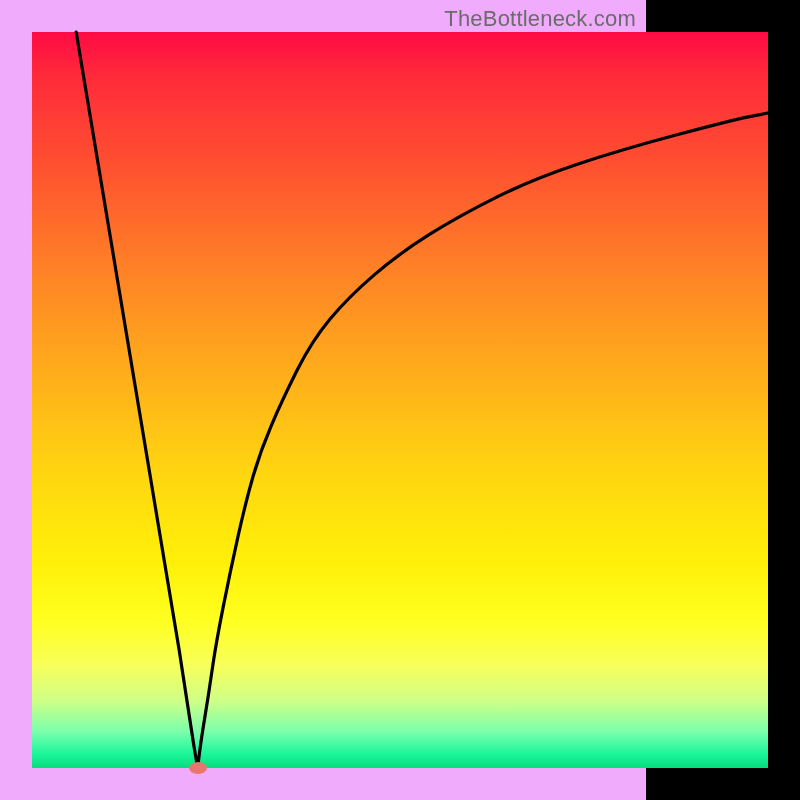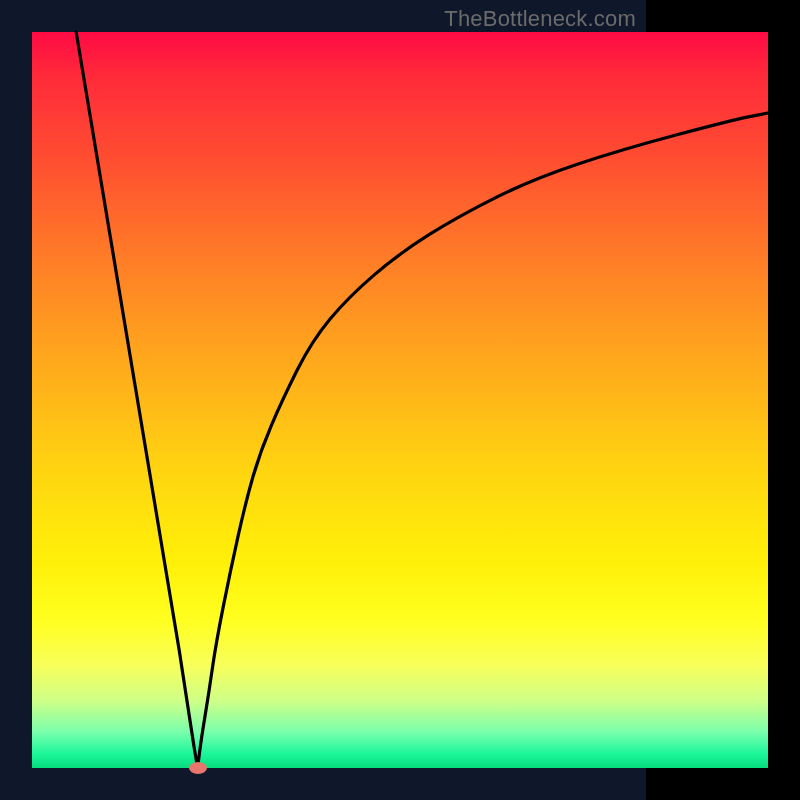--- a/index.html
+++ b/index.html
@@ -10,21 +10,21 @@
     background: #000;
     overflow: hidden;
     font-family: Arial, Helvetica, sans-serif;
   }
   .frame {
     position: absolute;
     top: 0;
     left: 0;
     width: 646px;
     height: 800px;
-    background: #0f172a;
+    background: #f0abfc;
   }
   .plot-area {
     position: absolute;
     left: 32px;
     top: 32px;
     width: 736px;
     height: 736px;
     background: linear-gradient(to bottom,
       #ff0b44 0%,
       #ff2a3a 6%,

